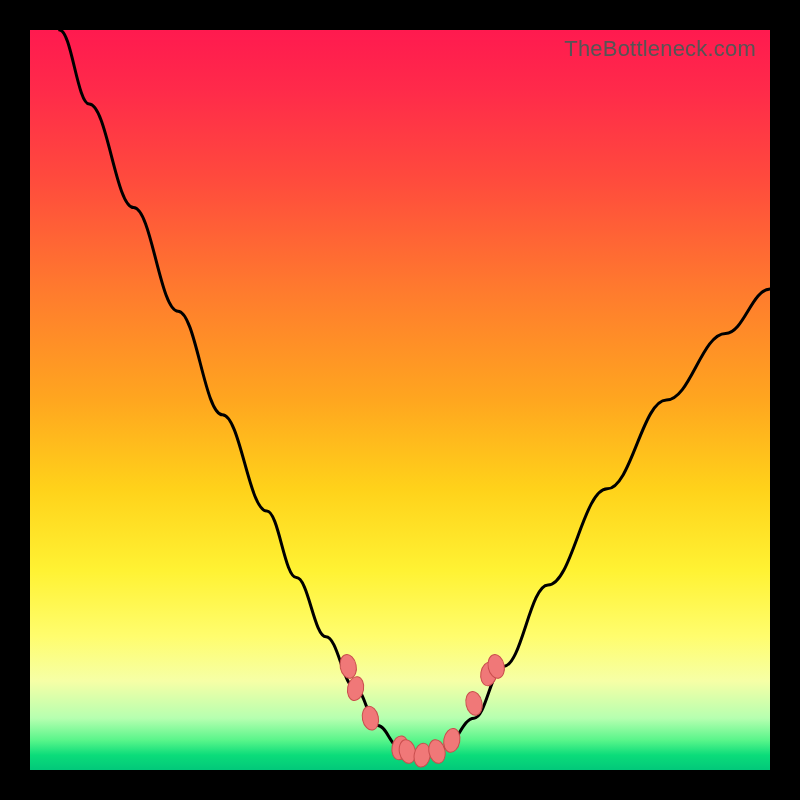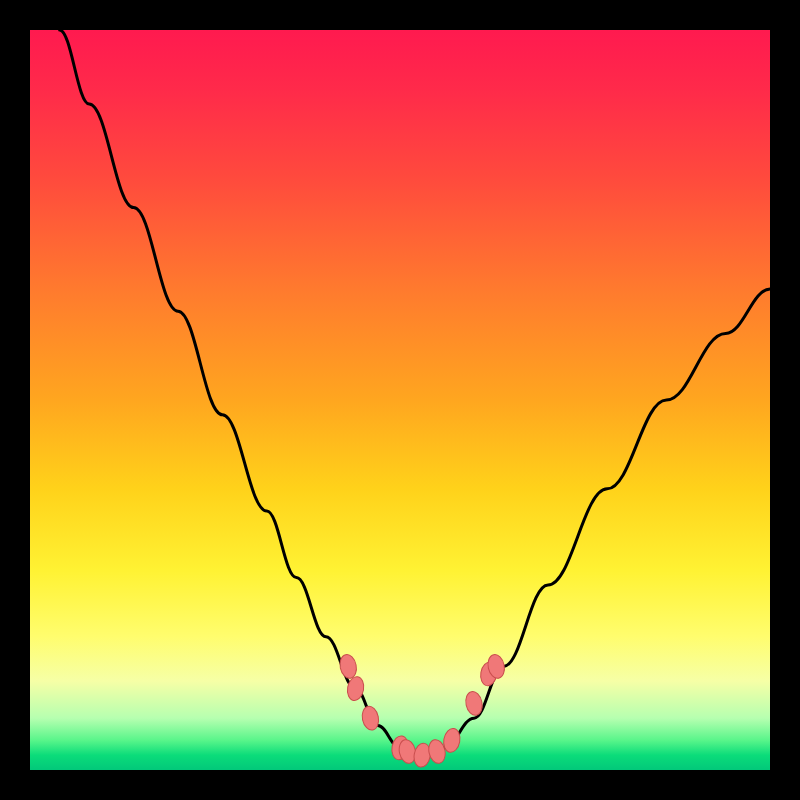--- a/index.html
+++ b/index.html
@@ -61,20 +61,21 @@
     fill: #f07878;
     stroke: #c94d4d;
     stroke-width: 1;
   }
 </style>
 </head>
 <body>
 
 <div class="frame">
   <div class="plot">
+    <div class="watermark">TheBottleneck.com</div>
 
     <svg class="curve" viewBox="0 0 740 740" preserveAspectRatio="none">
       <path d="M 29.6 0.0 C 41.4 0.0, 47.4 74.0, 59.2 74.0 C 77.0 74.0, 85.8 177.6, 103.6 177.6 C 121.4 177.6, 130.2 281.2, 148.0 281.2 C 165.8 281.2, 174.6 384.8, 192.4 384.8 C 210.2 384.8, 219.0 481.0, 236.8 481.0 C 248.6 481.0, 254.6 547.6, 266.4 547.6 C 278.2 547.6, 284.2 606.8, 296.0 606.8 C 307.8 606.8, 313.8 658.6, 325.6 658.6 C 334.5 658.6, 338.9 695.6, 347.8 695.6 C 356.7 695.6, 361.1 717.8, 370.0 717.8 C 378.9 717.8, 383.3 725.2, 392.2 725.2 C 401.1 725.2, 405.5 717.8, 414.4 717.8 C 426.2 717.8, 432.2 688.2, 444.0 688.2 C 455.8 688.2, 461.8 636.4, 473.6 636.4 C 491.4 636.4, 500.2 555.0, 518.0 555.0 C 541.7 555.0, 553.5 458.8, 577.2 458.8 C 600.9 458.8, 612.7 370.0, 636.4 370.0 C 660.1 370.0, 671.9 303.4, 695.6 303.4 C 713.4 303.4, 722.2 259.0, 740.0 259.0" fill="none" stroke="#000" stroke-width="3" stroke-linecap="round"></path>
       <g>
           <ellipse cx="318.2" cy="636.4" rx="8" ry="12" class="marker" transform="rotate(-12 318.2 636.4)"></ellipse>
           <ellipse cx="325.6" cy="658.6" rx="8" ry="12" class="marker" transform="rotate(10 325.6 658.6)"></ellipse>
           <ellipse cx="340.4" cy="688.2" rx="8" ry="12" class="marker" transform="rotate(-12 340.4 688.2)"></ellipse>
           <ellipse cx="370.0" cy="717.8" rx="8" ry="12" class="marker" transform="rotate(10 370.0 717.8)"></ellipse>
           <ellipse cx="377.4" cy="721.5" rx="8" ry="12" class="marker" transform="rotate(-12 377.4 721.5)"></ellipse>
           <ellipse cx="392.2" cy="725.2" rx="8" ry="12" class="marker" transform="rotate(10 392.2 725.2)"></ellipse>

